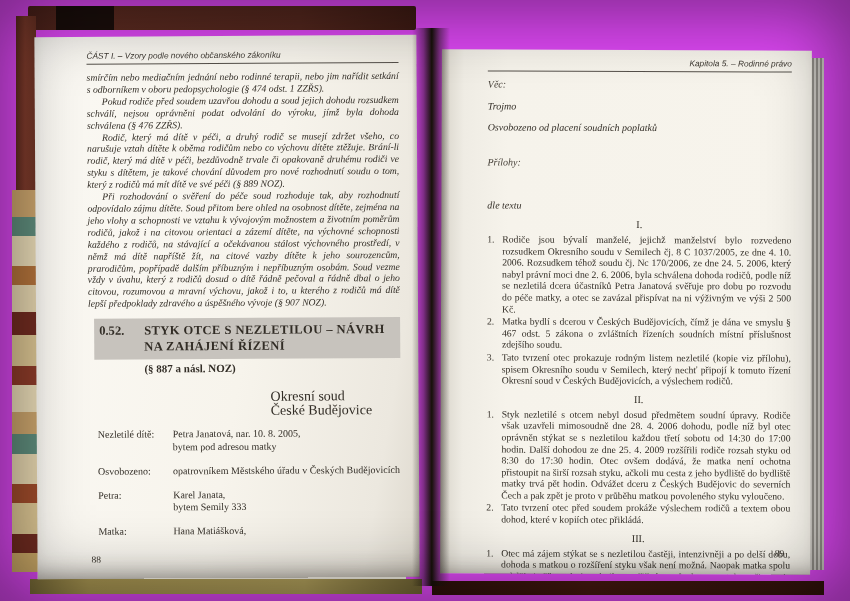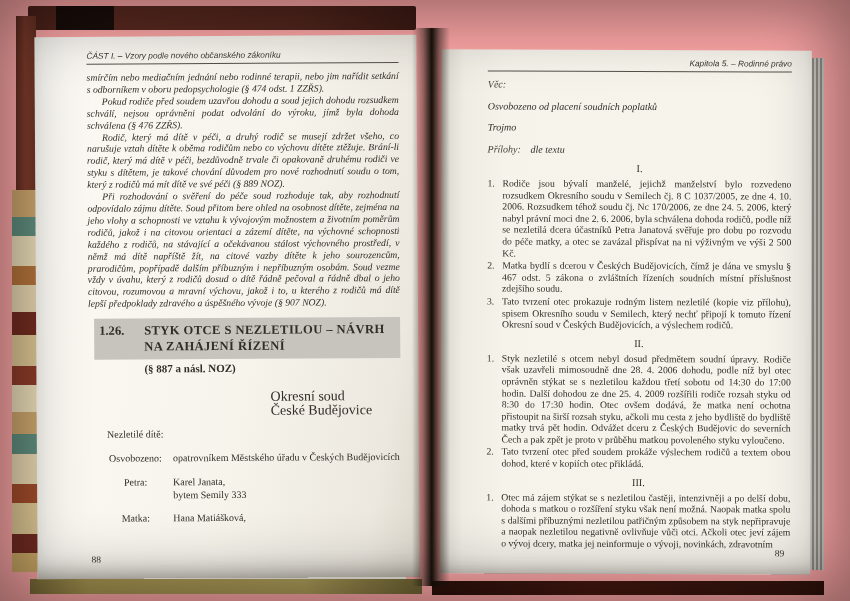--- a/index.html
+++ b/index.html
@@ -1,16 +1,16 @@
 <!DOCTYPE html>
 <html lang="cs"><head>
 <meta charset="utf-8">
 <style>
   html,body{margin:0;padding:0;background:#0c0a08;}
-  .scene{position:relative;width:850px;height:601px;background:#fca5a5;overflow:hidden;
+  .scene{position:relative;width:850px;height:601px;background:#d946ef;overflow:hidden;
          font-family:"Liberation Serif","DejaVu Serif",serif;}
   
   .cover-top-band{position:absolute;left:28px;top:6px;width:388px;height:24px;
     background:linear-gradient(90deg,#4a211a 0%,#5a2a20 20%,#52261d 70%,#3c1a13 100%);border-radius:2px;}
   .cover-top-dark{position:absolute;left:56px;top:6px;width:58px;height:24px;background:rgba(10,8,6,.8);}
   .spine-strip{position:absolute;left:16px;top:16px;width:20px;height:176px;
     background:linear-gradient(90deg,#5e2a1f,#7c3a2b 45%,#6b3224);}
   .stripe-stack{position:absolute;left:12px;top:190px;width:28px;height:382px;
     background:linear-gradient(180deg,
       #c8a26b 0 7%,#5d8a7a 7% 12%,#e6d8b4 12% 20%,#b0713a 20% 25%,
@@ -46,32 +46,32 @@
   
   .bp{margin:0;font-style:italic;font-size:9.7px;line-height:11.9px;text-align:justify;}
   .bp.ind{text-indent:15px;}
   .section-head{display:flex;background:#c7c3bd;margin:9px 0 0 6px;padding:5px 8px 5px 5px;}
   .sec-num{flex:0 0 45px;font-weight:bold;font-size:12.6px;line-height:15.5px;}
   .sec-title{flex:1;font-weight:bold;font-size:12.6px;line-height:15.5px;letter-spacing:.4px;}
   .sec-title span{display:block;}
   .sec-sub{margin:3px 0 0 56px;font-weight:bold;font-size:11px;}
   .court{margin:16px 0 0 182px;font-size:14px;line-height:13.5px;}
   .party-row{display:flex;margin:11px 0 0 9px;font-size:10px;line-height:12.8px;}
-  .party-label{flex:0 0 75px;text-align:center;}
+  .party-label{flex:0 0 75px;}
   .party-value span{display:block;}
   .pageno{position:absolute;font-size:9.5px;color:#3a352e;}
   .pn-left{left:54px;bottom:14px;}
   .pn-right{right:26px;bottom:16px;}
   
   .vec-row{display:flex;font-size:10px;line-height:12.5px;margin-top:3px;}
   .vec-label{flex:0 0 43px;font-style:italic;color:#4a443c;}
   .vec-value span{display:block;}
   .vv2{font-weight:bold;}
   .note{font-style:italic;font-size:10px;line-height:12.5px;margin-top:9px;}
-  .attach-row{display:flex;margin-top:9px;font-size:10px;}
+  .attach-row{display:flex;margin-top:22px;font-size:10px;flex-direction:column;}
   .attach-row .note{margin-top:0;}
   .numeral{text-align:center;font-size:10.2px;margin:7px 0 4px;}
   .li{display:flex;font-size:9.7px;line-height:11.6px;margin:0 0 1px;}
   .li-num{flex:0 0 15px;color:#3a352e;}
   .li-text{flex:1;text-align:justify;}
 </style>
 </head>
 <body>
 
 <div class="scene">
@@ -90,33 +90,37 @@
       <div class="running-head">
         <span>ČÁST I. – Vzory podle nového občanského zákoníku</span>
       </div>
       <div>
         <p class="bp">smírčím nebo mediačním jednání nebo rodinné terapii, nebo jim nařídit setkání s odborníkem v oboru pedopsychologie (§ 474 odst. 1 ZZŘS).</p>
         <p class="bp ind">Pokud rodiče před soudem uzavřou dohodu a soud jejich dohodu rozsudkem schválí, nejsou oprávněni podat odvolání do výroku, jímž byla dohoda schválena (§ 476 ZZŘS).</p>
         <p class="bp ind">Rodič, který má dítě v péči, a druhý rodič se musejí zdržet všeho, co narušuje vztah dítěte k oběma rodičům nebo co výchovu dítěte ztěžuje. Brání-li rodič, který má dítě v péči, bezdůvodně trvale či opakovaně druhému rodiči ve styku s dítětem, je takové chování důvodem pro nové rozhodnutí soudu o tom, který z rodičů má mít dítě ve své péči (§ 889 NOZ).</p>
         <p class="bp ind">Při rozhodování o svěření do péče soud rozhoduje tak, aby rozhodnutí odpovídalo zájmu dítěte. Soud přitom bere ohled na osobnost dítěte, zejména na jeho vlohy a schopnosti ve vztahu k vývojovým možnostem a životním poměrům rodičů, jakož i na citovou orientaci a zázemí dítěte, na výchovné schopnosti každého z rodičů, na stávající a očekávanou stálost výchovného prostředí, v němž má dítě napříště žít, na citové vazby dítěte k jeho sourozencům, prarodičům, popřípadě dalším příbuzným i nepříbuzným osobám. Soud vezme vždy v úvahu, který z rodičů dosud o dítě řádně pečoval a řádně dbal o jeho citovou, rozumovou a mravní výchovu, jakož i to, u kterého z rodičů má dítě lepší předpoklady zdravého a úspěšného vývoje (§ 907 NOZ).</p>
       </div>
       <div class="section-head">
-        <span class="sec-num">1.26.</span>
+        <span class="sec-num">0.52.</span>
         <span class="sec-title">
           <span>STYK OTCE S NEZLETILOU – NÁVRH</span>
           <span>NA ZAHÁJENÍ ŘÍZENÍ</span>
         </span>
       </div>
       <div class="sec-sub">(§ 887 a násl. NOZ)</div>
       <div class="court">
         <div>Okresní soud</div>
         <div>České Budějovice</div>
       </div>
       <div class="party-row">
         <span class="party-label">Nezletilé dítě:</span>
+        <span class="party-value">
+          <span>Petra Janatová, nar. 10. 8. 2005,</span>
+          <span>bytem pod adresou matky</span>
+        </span>
       </div>
       <div class="party-row">
         <span class="party-label">Osvobozeno:</span>
         <span class="party-value">
           <span>opatrovníkem Městského úřadu v Českých Budějovicích</span>
         </span>
       </div>
       <div class="party-row">
         <span class="party-label">Petra:</span>
         <span class="party-value">
@@ -137,22 +141,22 @@
   <div class="gutter-shadow"></div>
 
   <div class="page page-right">
     <div class="rp-inner">
       <div class="running-head rh-right">
         <span>Kapitola 5. – Rodinné právo</span>
       </div>
       <div class="vec-row">
         <span class="vec-label">Věc:</span>
       </div>
+      <div class="note">Trojmo</div>
       <div class="note">Osvobozeno od placení soudních poplatků</div>
-      <div class="note">Trojmo</div>
       <div class="attach-row">
         <span class="vec-label">Přílohy:</span>
         <span class="note">dle textu</span>
       </div>
 
       <div class="numeral">I.</div>
       <div class="li">
         <span class="li-num">1.</span>
         <span class="li-text">Rodiče jsou bývalí manželé, jejichž manželství bylo rozvedeno rozsudkem Okresního soudu v Semilech čj. 8 C 1037/2005, ze dne 4. 10. 2006. Rozsudkem téhož soudu čj. Nc 170/2006, ze dne 24. 5. 2006, který nabyl právní moci dne 2. 6. 2006, byla schválena dohoda rodičů, podle níž se nezletilá dcera účastníků Petra Janatová svěřuje pro dobu po rozvodu do péče matky, a otec se zavázal přispívat na ni výživným ve výši 2 500 Kč.</span>
       </div>

